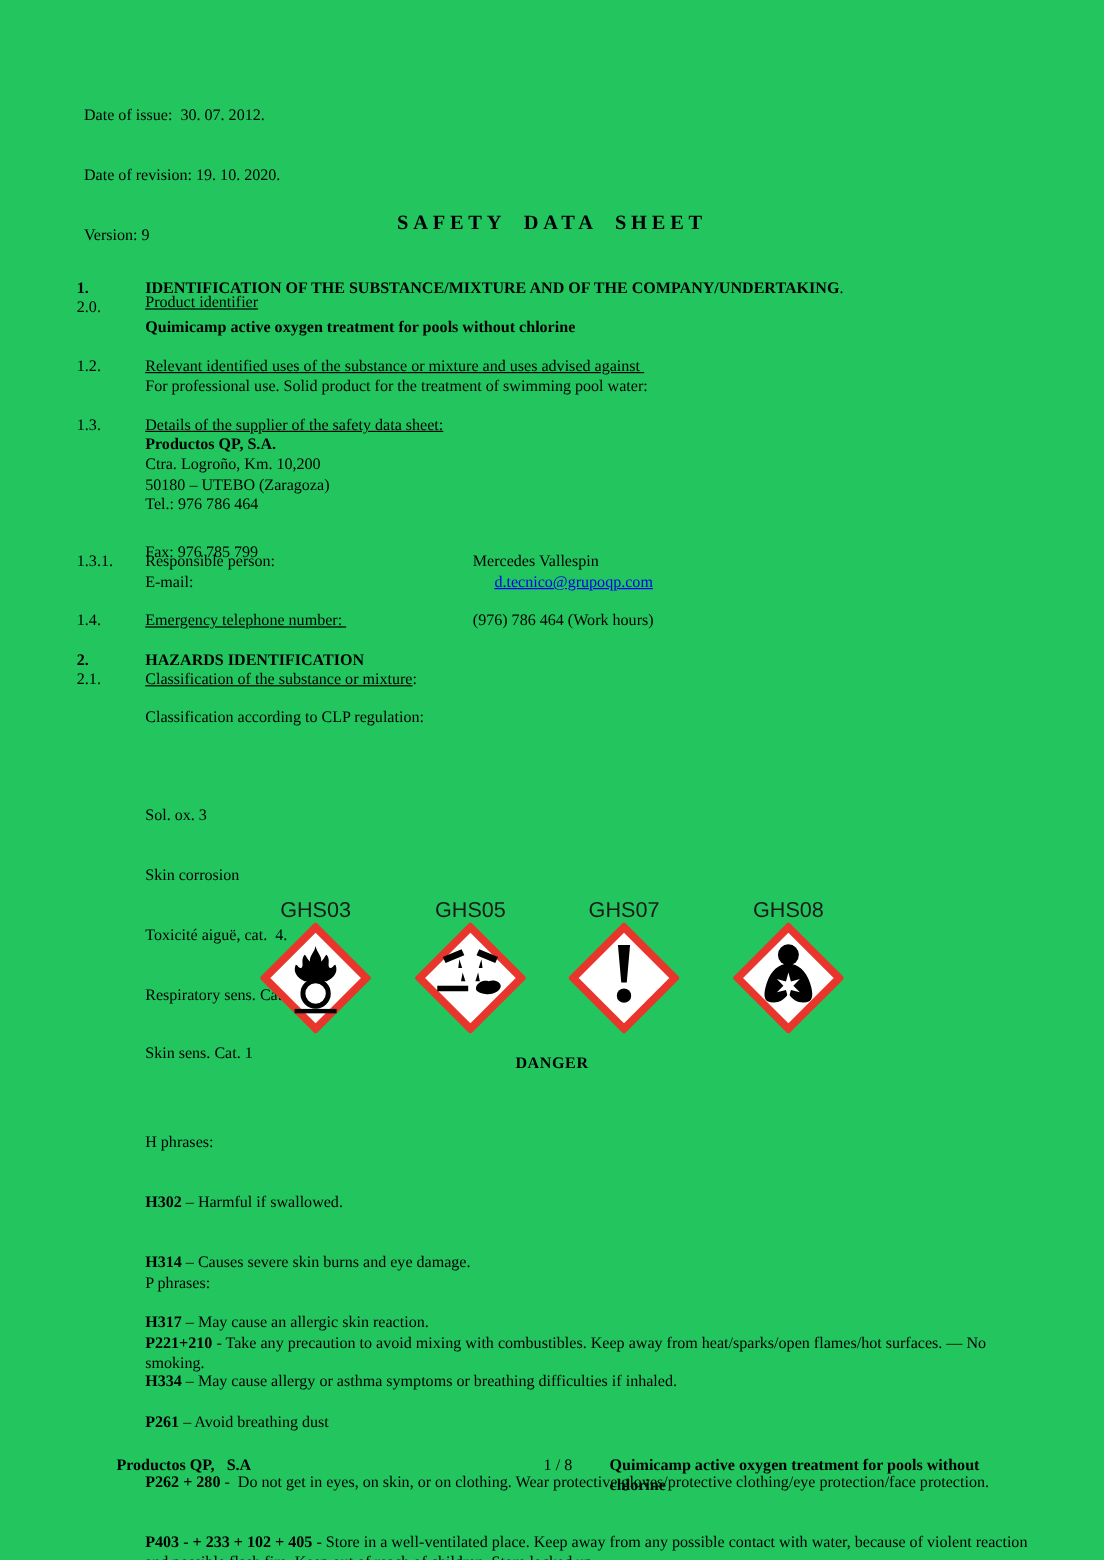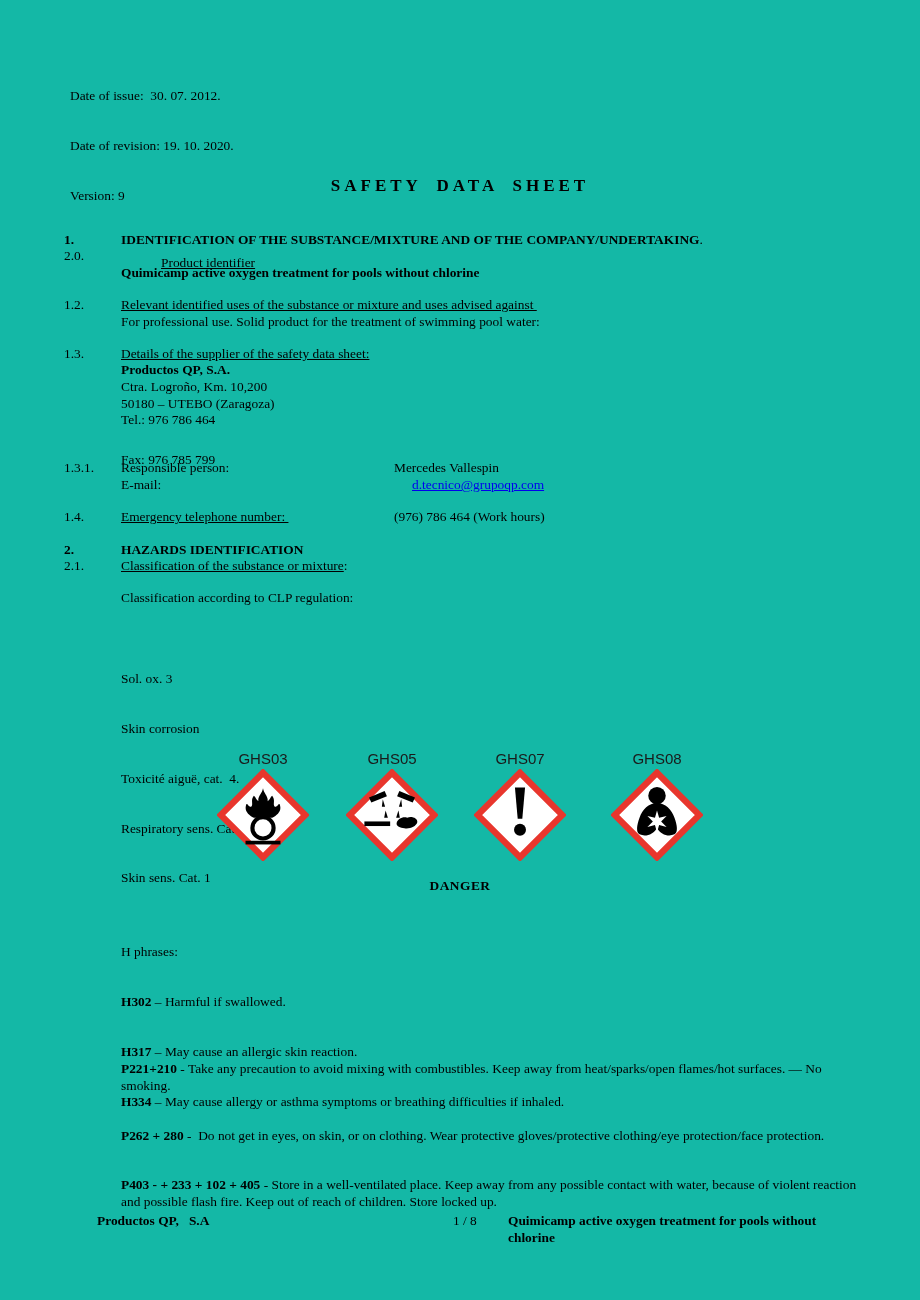--- a/index.html
+++ b/index.html
@@ -1,25 +1,25 @@
 <!DOCTYPE html>
 <html><head>
 <meta charset="utf-8">
 <style>
   html,body{margin:0;padding:0;background:#ffffff;}
-  .page{position:relative;width:920px;height:1300px;background:#14b8a6;overflow:hidden;
+  .page{position:relative;width:920px;height:1300px;background:#22c55e;overflow:hidden;
         font-family:"Liberation Serif", serif;font-size:13.4px;color:#000;line-height:16.6px;}
   .abs{position:absolute;white-space:pre-wrap;}
   b,.b{font-weight:bold;}
   .u{text-decoration:underline;}
   .center{left:0;right:0;text-align:center;}
   .title{font-size:17px;font-weight:bold;letter-spacing:4px;word-spacing:7px;}
   .link{color:#0000ee;text-decoration:underline;cursor:pointer;}
   .picto{position:absolute;width:100px;text-align:center;}
-  .picto .lbl{font-family:"Liberation Sans", sans-serif;font-size:15px;color:#1a1a1a;line-height:17px;}
+  .picto .lbl{font-family:"Liberation Sans", sans-serif;font-size:18px;color:#1a1a1a;line-height:17px;}
   .picto svg{display:block;margin:2px auto 0 auto;}
   .pline{margin:0;}
   .danger{font-weight:bold;letter-spacing:0.5px;}
   .foot-product{width:326px;font-weight:bold;}
 </style>
 </head>
 <body>
 
 <div class="page">
 
@@ -28,21 +28,21 @@
     <div>Date of revision: 19. 10. 2020.</div>
     <div>Version: 9</div>
   </div>
 
   <div class="abs center title" style="top:178px;">SAFETY DATA SHEET</div>
 
   <div class="abs b" style="left:64px;top:232px;">1.</div>
   <div class="abs" style="left:121px;top:232px;"><b>IDENTIFICATION OF THE SUBSTANCE/MIXTURE AND OF THE COMPANY/UNDERTAKING</b><span>.</span></div>
 
   <div class="abs" style="left:64px;top:248px;">2.0.</div>
-  <div class="abs u" style="left:121px;top:255px;margin-left:40px;">Product identifier</div>
+  <div class="abs u" style="left:121px;top:244px;">Product identifier</div>
   <div class="abs b" style="left:121px;top:265px;">Quimicamp active oxygen treatment for pools without chlorine</div>
 
   <div class="abs" style="left:64px;top:297px;">1.2.</div>
   <div class="abs u" style="left:121px;top:297px;">Relevant identified uses of the substance or mixture and uses advised against </div>
   <div class="abs" style="left:121px;top:314px;">For professional use. Solid product for the treatment of swimming pool water:</div>
 
   <div class="abs" style="left:64px;top:346px;">1.3.</div>
   <div class="abs u" style="left:121px;top:346px;">Details of the supplier of the safety data sheet:</div>
   <div class="abs b" style="left:121px;top:362px;">Productos QP, S.A.</div>
   <div class="abs" style="left:121px;top:379px;">Ctra. Logroño, Km. 10,200</div>
@@ -117,26 +117,29 @@
       <path d="M50 37 C41 37 34 44 31 53 C28 61 27 69 31 71 C38 74 46 71 50 64 C54 71 62 74 69 71 C73 69 72 61 69 53 C66 44 59 37 50 37 Z" fill="#000"></path>
       <polygon points="50,45 52.3,53.1 60.4,51 54.5,57 60.4,63 52.3,60.9 50,69 47.8,60.9 39.6,63 45.5,57 39.6,51 47.8,53.1" fill="#fff"></polygon>
     </svg>
   </div>
 
   <div class="abs center danger" style="top:878px;">DANGER</div>
 
   <div class="abs" style="left:121px;top:911px;width:760px;">
     <div>H phrases:</div>
     <div class="pline"><b>H302</b><span> – Harmful if swallowed.</span></div>
+    <div class="pline"><b>H314</b><span> – Causes severe skin burns and eye damage.</span></div>
     <div class="pline"><b>H317</b><span> – May cause an allergic skin reaction.</span></div>
     <div class="pline"><b>H334</b><span> – May cause allergy or asthma symptoms or breathing difficulties if inhaled.</span></div>
   </div>
 
   <div class="abs" style="left:121px;top:1028px;width:745px;">
+    <div>P phrases:</div>
     <p class="pline"><b>P221+210</b><span> - Take any precaution to avoid mixing with combustibles. Keep away from heat/sparks/open flames/hot surfaces. — No smoking.</span></p>
+    <p class="pline"><b>P261</b><span> – Avoid breathing dust</span></p>
     <p class="pline"><b>P262 + 280</b><span> -  Do not get in eyes, on skin, or on clothing. Wear protective gloves/protective clothing/eye protection/face protection.</span></p>
     <p class="pline"><b>P403 - + 233 + 102 + 405</b><span> - Store in a well-ventilated place. Keep away from any possible contact with water, because of violent reaction and possible flash fire. Keep out of reach of children. Store locked up.</span></p>
     
   </div>
 
   <div class="abs b" style="left:97px;top:1213px;">Productos QP,   S.A</div>
   <div class="abs" style="left:453px;top:1213px;">1 / 8</div>
   <div class="abs foot-product" style="left:508px;top:1213px;">Quimicamp active oxygen treatment for pools without chlorine</div>
 
 </div>

